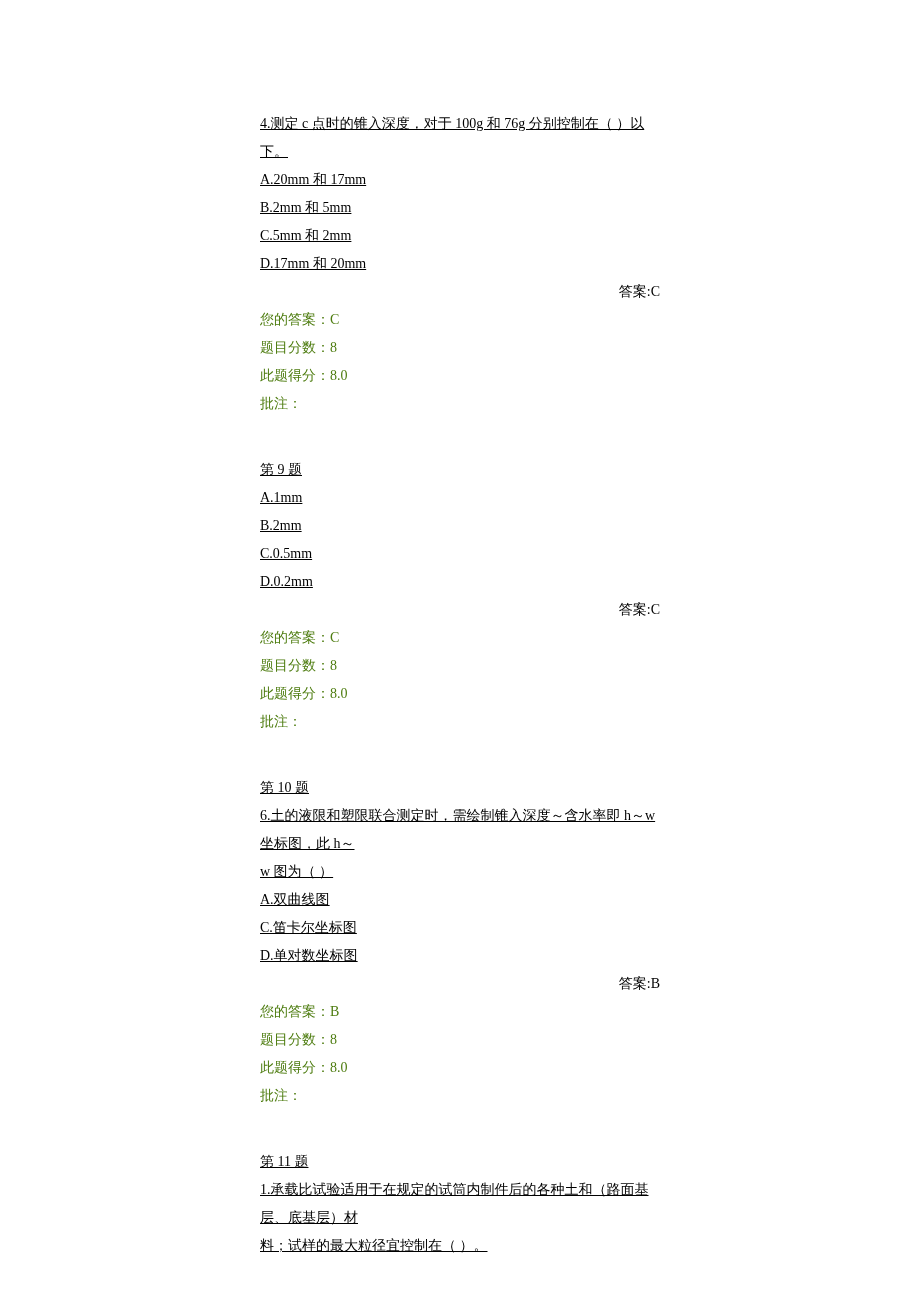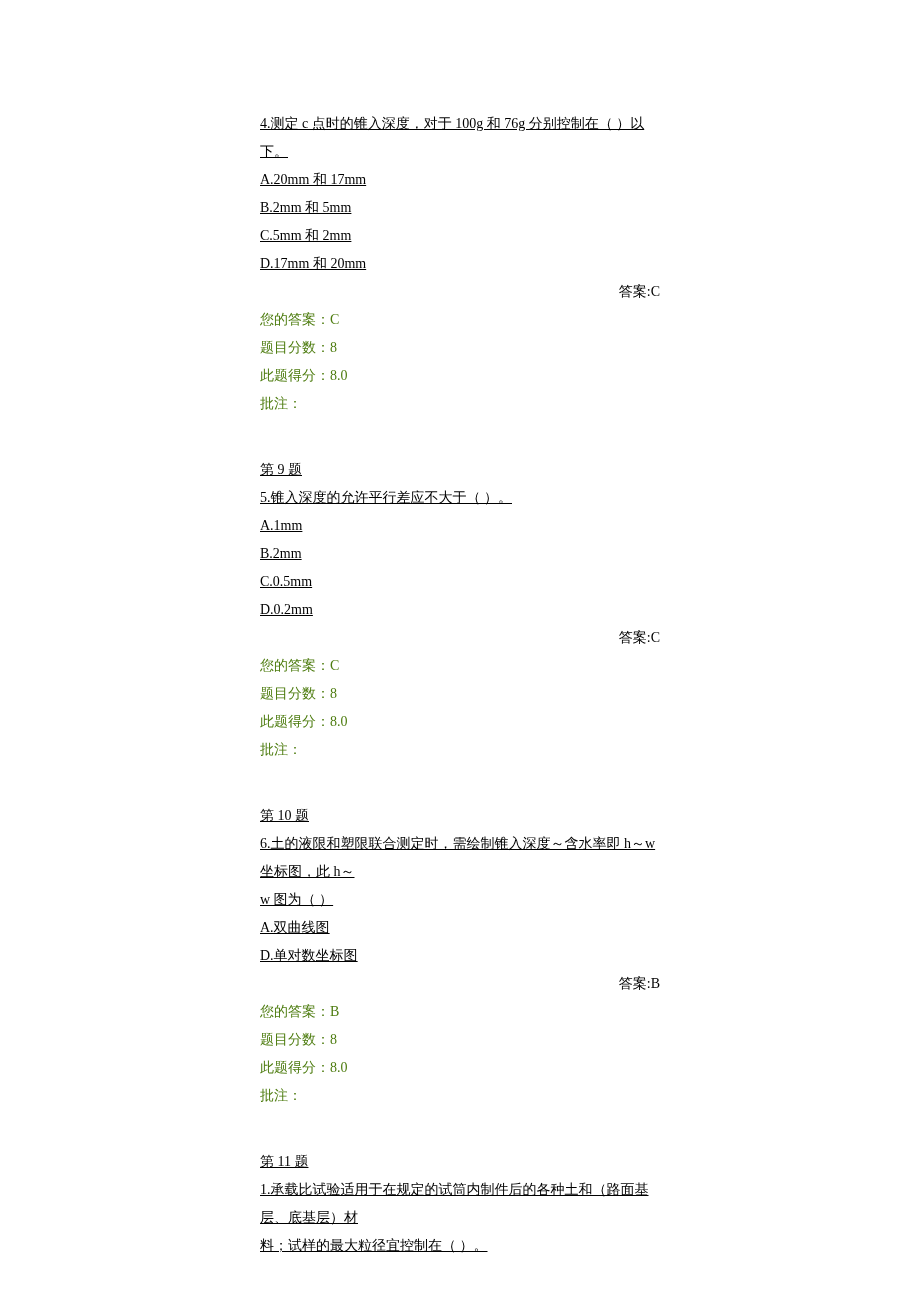--- a/index.html
+++ b/index.html
@@ -46,37 +46,37 @@
     <div class="q-text">D.17mm 和 20mm</div>
     <div class="answer-line">答案:C</div>
     <div class="gray">您的答案：C</div>
     <div class="gray">题目分数：8</div>
     <div class="gray">此题得分：8.0</div>
     <div class="gray">批注：</div>
   </div>
 
   <div class="block">
     <div class="q-text">第 9 题</div>
-    <div class="q-text">5.锥入深度的允许平行差应不大于（ ）。</div>
     <div class="q-text">A.1mm</div>
     <div class="q-text">B.2mm</div>
     <div class="q-text">C.0.5mm</div>
     <div class="q-text">D.0.2mm</div>
     <div class="answer-line">答案:C</div>
     <div class="gray">您的答案：C</div>
     <div class="gray">题目分数：8</div>
     <div class="gray">此题得分：8.0</div>
     <div class="gray">批注：</div>
   </div>
 
   <div class="block">
     <div class="q-text">第 10 题</div>
     <div class="q-text">6.土的液限和塑限联合测定时，需绘制锥入深度～含水率即 h～w 坐标图，此 h～</div>
     <div class="q-text">w 图为（ ）</div>
     <div class="q-text">A.双曲线图</div>
+    <div class="q-text">C.笛卡尔坐标图</div>
     <div class="q-text">D.单对数坐标图</div>
     <div class="answer-line">答案:B</div>
     <div class="gray">您的答案：B</div>
     <div class="gray">题目分数：8</div>
     <div class="gray">此题得分：8.0</div>
     <div class="gray">批注：</div>
   </div>
 
   <div class="block no-bottom">
     <div class="q-text">第 11 题</div>

